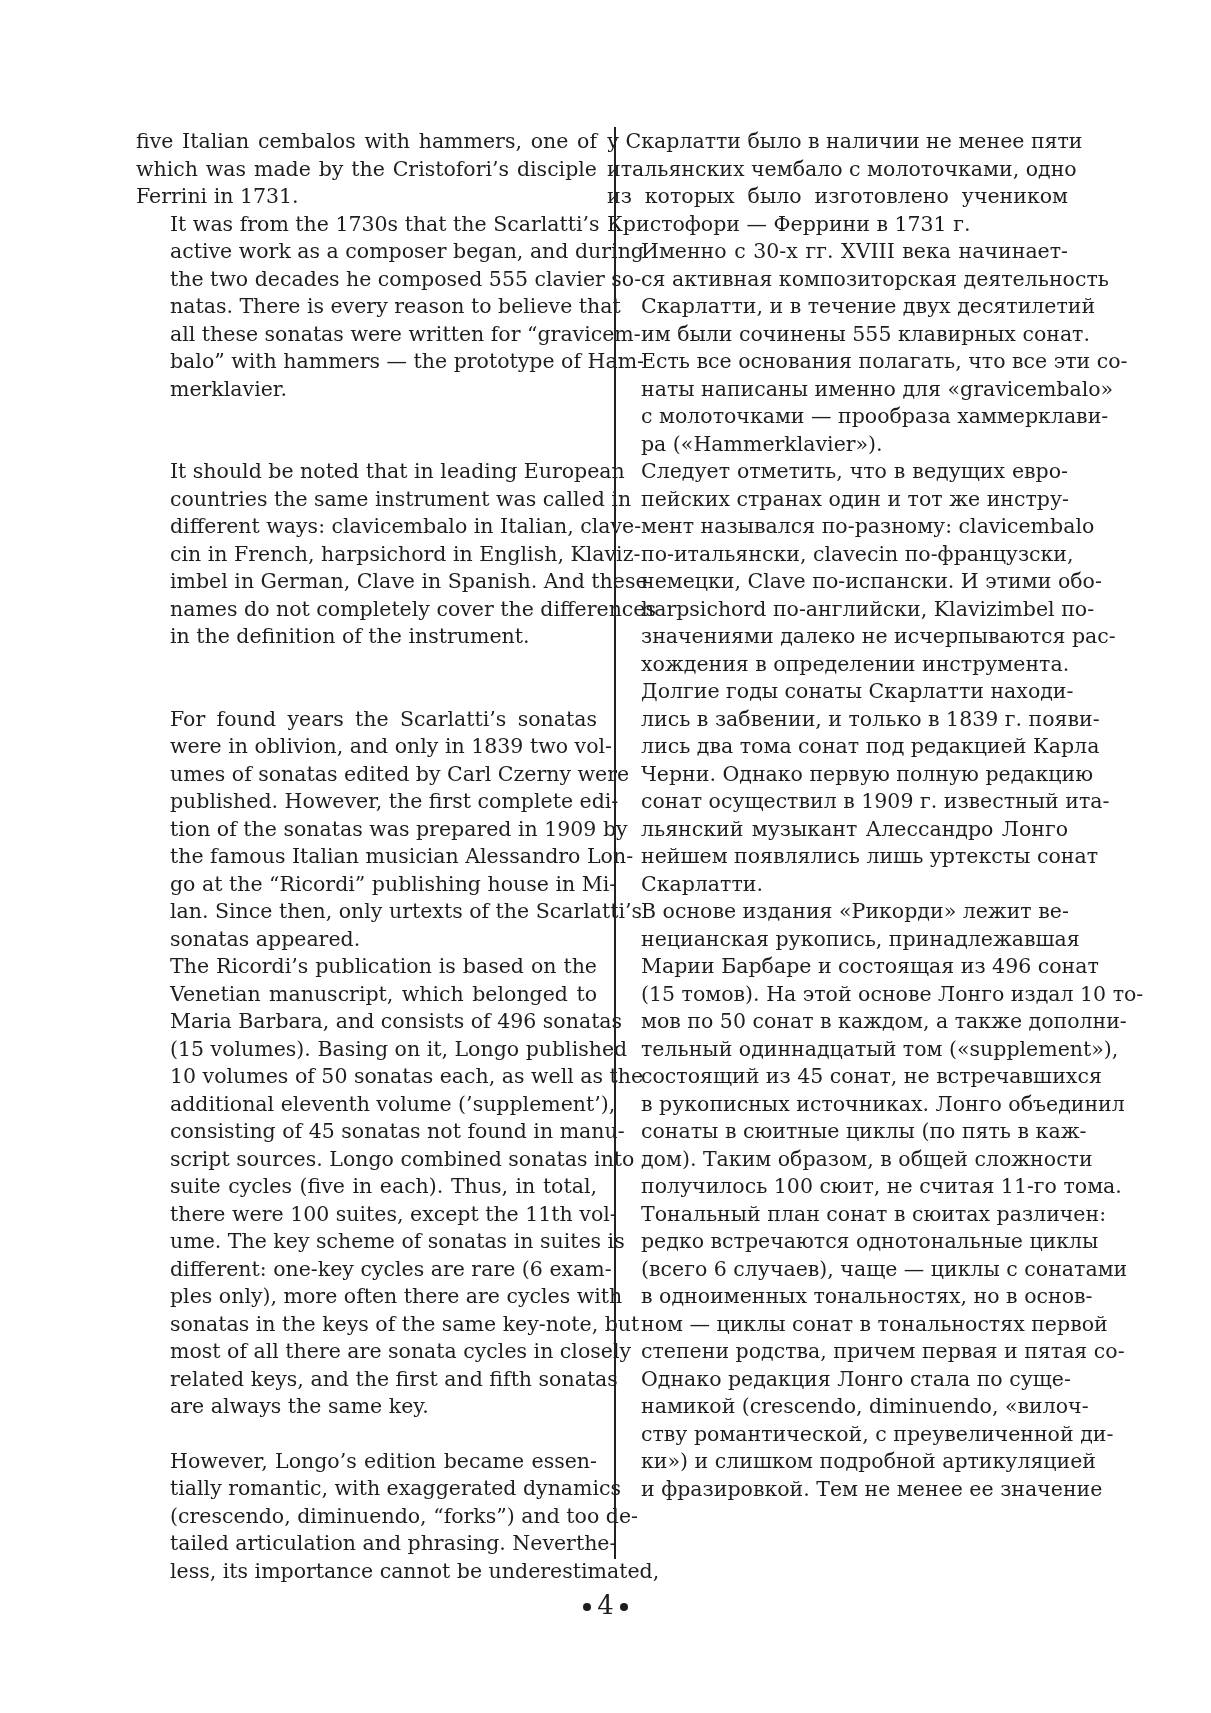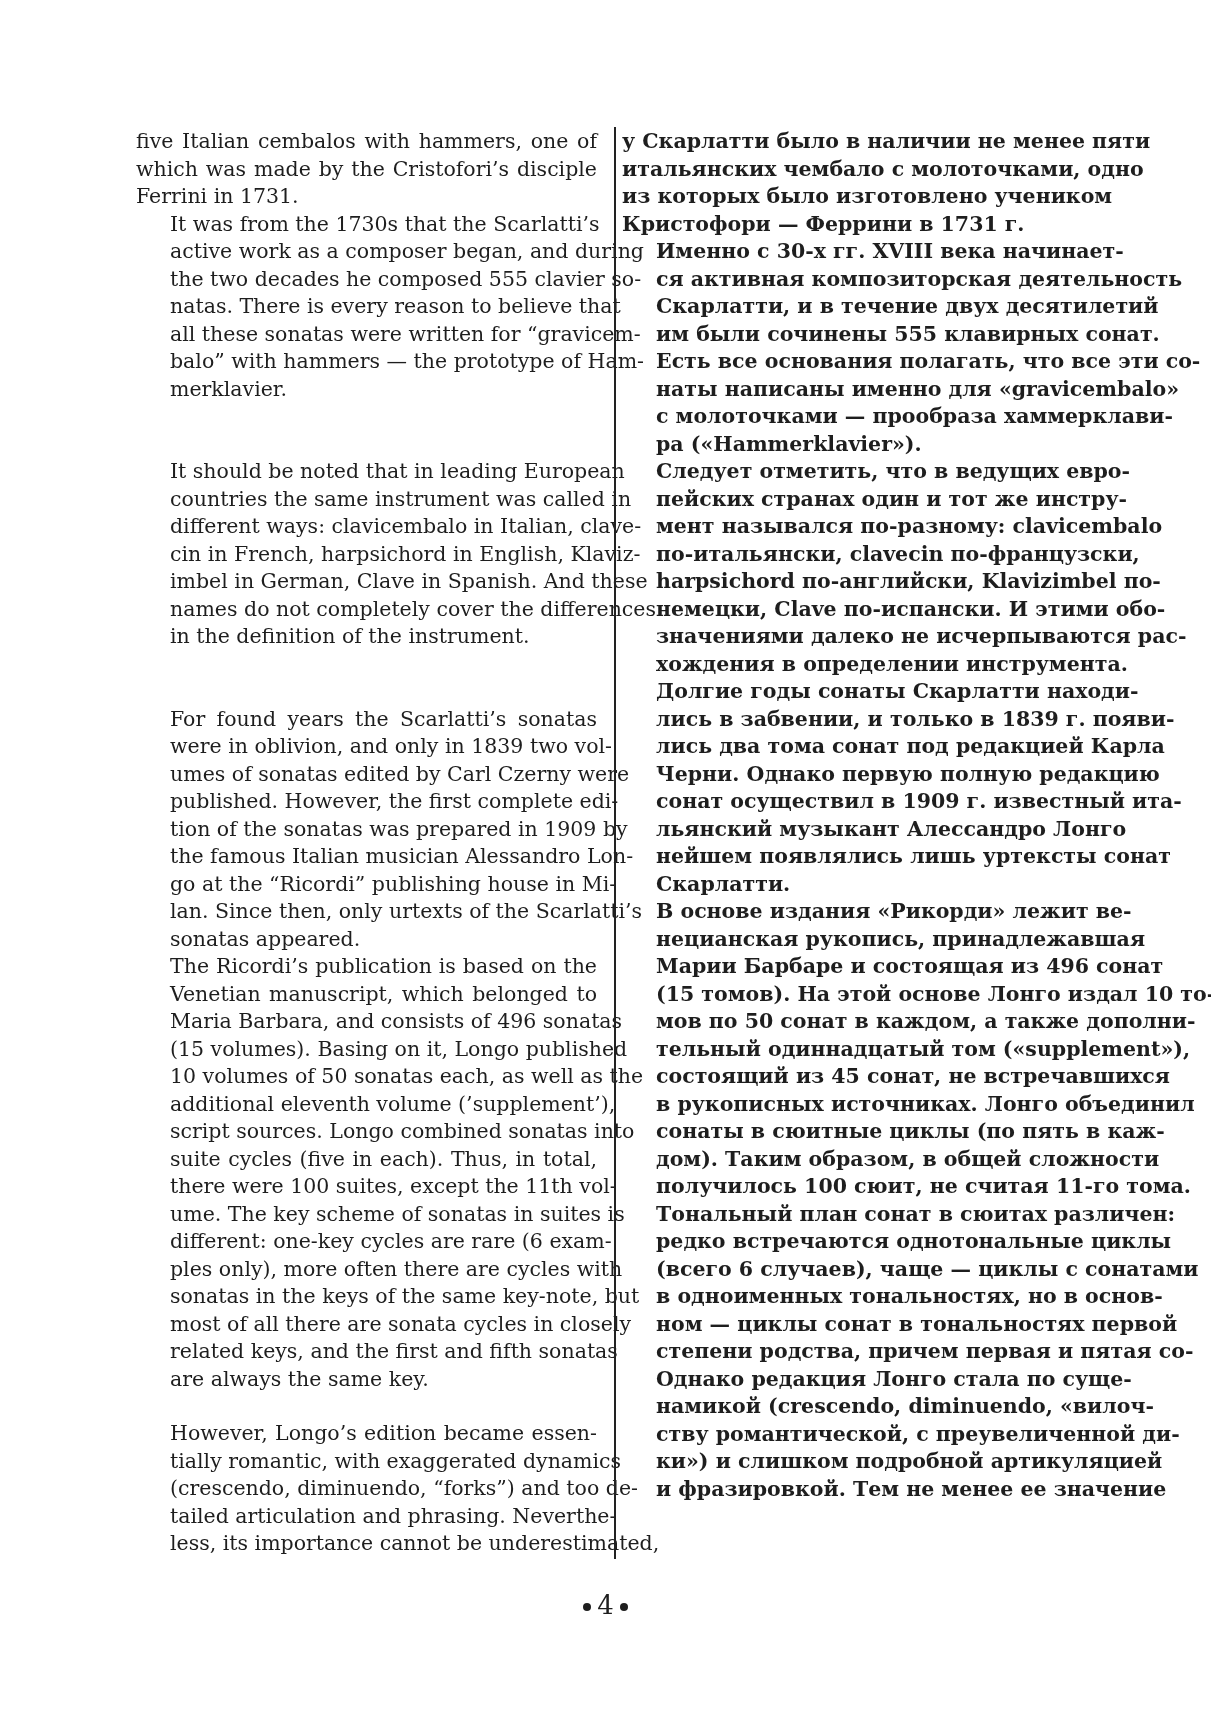--- a/index.html
+++ b/index.html
@@ -8,21 +8,21 @@
   .col {
     position: absolute;
     font-family: "DejaVu Serif", "Liberation Serif", serif;
     font-size: 20.5px;
     line-height: 27.5px;
     color: #1e1e1e;
     text-align: justify;
     hyphens: manual;
   }
   .col-left { left: 136px; top: 128px; width: 461px; }
-  .col-right { left: 622px; top: 128px; width: 461px; font-weight: bold; }
+  .col-right { left: 607px; top: 128px; width: 461px; }
   .col p { margin: 0; text-indent: 34px; }
   .col p.noindent { text-indent: 0; }
   .divider { position: absolute; left: 614px; top: 127px; width: 1.5px; height: 1432px; background: #222; }
   .folio {
     position: absolute; left: 0; width: 1211px; top: 1590px;
     text-align: center;
     font-family: "DejaVu Serif", "Liberation Serif", serif;
     font-size: 26px; color: #1e1e1e;
   }
   .folio .dot { display: inline-block; width: 8px; height: 8px; border-radius: 50%; background: #1e1e1e; vertical-align: middle; margin: 0 6px; }
@@ -72,20 +72,21 @@
         <span class="line">lan. Since then, only urtexts of the Scarlatti’s</span>
         <span class="line last">sonatas appeared.</span>
       </p>
       <p class="">
         <span class="line" style="text-indent: 34px;">The Ricordi’s publication is based on the</span>
         <span class="line">Venetian manuscript, which belonged to</span>
         <span class="line">Maria Barbara, and consists of 496 sonatas</span>
         <span class="line">(15 volumes). Basing on it, Longo published</span>
         <span class="line">10 volumes of 50 sonatas each, as well as the</span>
         <span class="line">additional eleventh volume (’supplement’),</span>
+        <span class="line">consisting of 45 sonatas not found in manu-</span>
         <span class="line">script sources. Longo combined sonatas into</span>
         <span class="line">suite cycles (five in each). Thus, in total,</span>
         <span class="line">there were 100 suites, except the 11th vol-</span>
         <span class="line">ume. The key scheme of sonatas in suites is</span>
         <span class="line">different: one-key cycles are rare (6 exam-</span>
         <span class="line">ples only), more often there are cycles with</span>
         <span class="line">sonatas in the keys of the same key-note, but</span>
         <span class="line">most of all there are sonata cycles in closely</span>
         <span class="line">related keys, and the first and fifth sonatas</span>
         <span class="line last">are always the same key.</span>
@@ -115,22 +116,22 @@
         <span class="line">Есть все основания полагать, что все эти со-</span>
         <span class="line">наты написаны именно для «gravicembalo»</span>
         <span class="line">с молоточками — прообраза хаммерклави-</span>
         <span class="line last">ра («Hammerklavier»).</span>
       </p>
       <p class="">
         <span class="line" style="text-indent: 34px;">Следует отметить, что в ведущих евро-</span>
         <span class="line">пейских странах один и тот же инстру-</span>
         <span class="line">мент назывался по-разному: clavicembalo</span>
         <span class="line">по-итальянски, clavecin по-французски,</span>
+        <span class="line">немецки, Clave по-испански. И этими обо-</span>
         <span class="line">harpsichord по-английски, Klavizimbel по-</span>
-        <span class="line">немецки, Clave по-испански. И этими обо-</span>
         <span class="line">значениями далеко не исчерпываются рас-</span>
         <span class="line last">хождения в определении инструмента.</span>
       </p>
       <p class="">
         <span class="line" style="text-indent: 34px;">Долгие годы сонаты Скарлатти находи-</span>
         <span class="line">лись в забвении, и только в 1839 г. появи-</span>
         <span class="line">лись два тома сонат под редакцией Карла</span>
         <span class="line">Черни. Однако первую полную редакцию</span>
         <span class="line">сонат осуществил в 1909 г. известный ита-</span>
         <span class="line">льянский музыкант Алессандро Лонго</span>

